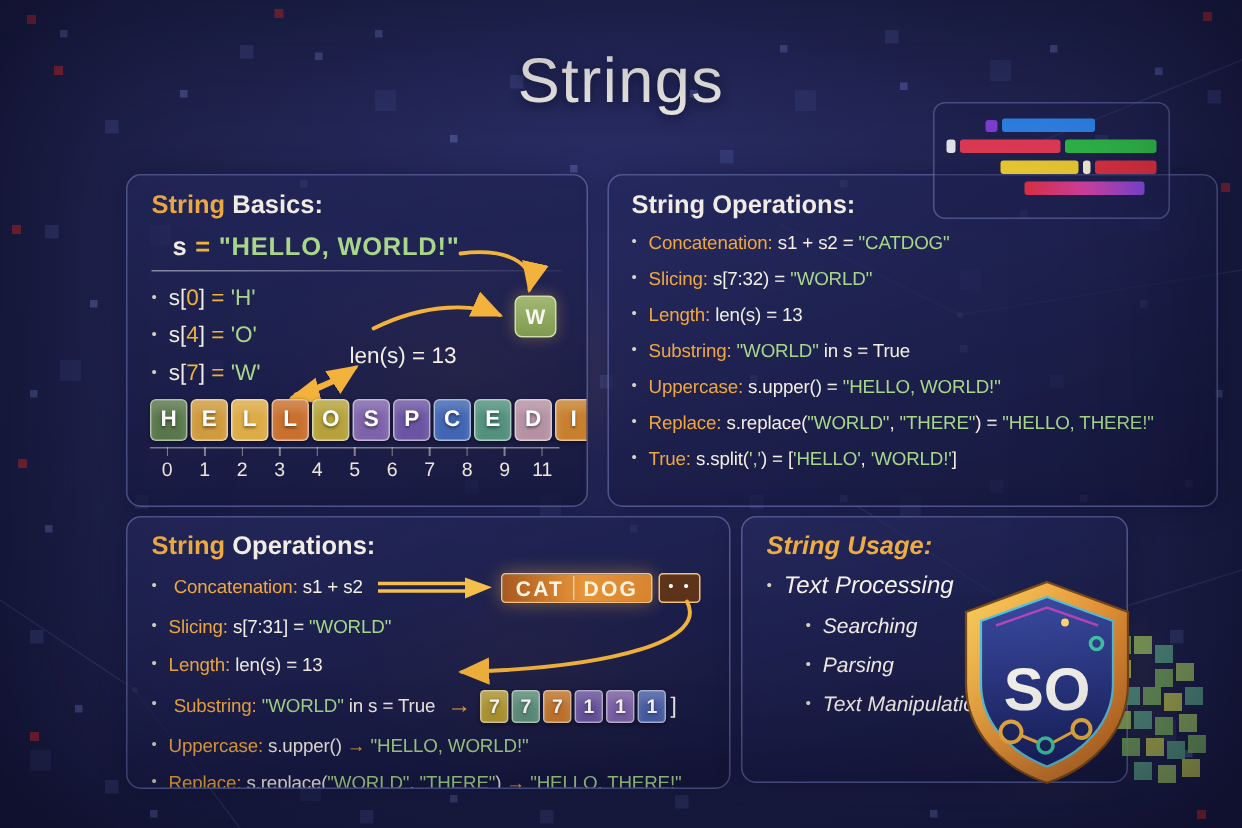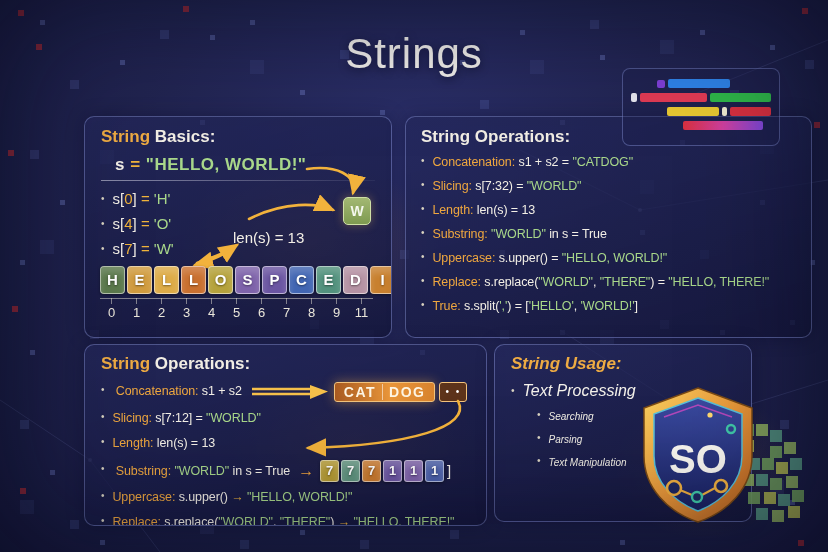--- a/index.html
+++ b/index.html
@@ -108,21 +108,21 @@
   .mini-arrow{color:#f0a43c;font-weight:bold;font-size:16px;margin:0 6px 0 8px;vertical-align:middle;}
   .numboxes{display:inline-flex;gap:2px;vertical-align:middle;}
   .numboxes .cellbox{width:17px;height:20px;line-height:19px;font-size:13px;border-radius:3px;}
   .bracket{color:#f3efe6;font-size:15px;margin-left:3px;vertical-align:middle;}
   .curve-arrow{left:205px;top:48px;}
 
   
   .usage{left:494px;top:344px;width:258px;height:178px;padding:9px 16px;font-style:italic;}
   .usage h2{color:#eeab43;}
   .usage .main-li{font-size:16px;color:#f4f1ea;margin:8px 0 9px;}
-  .usage .sub{margin:0 0 0 26px;padding:0;font-size:10px;}
+  .usage .sub{margin:0 0 0 26px;padding:0;font-size:14px;}
   .usage .sub li{margin-bottom:10px;color:#f0ede4;}
 
   .shield{position:absolute;left:634px;top:384px;z-index:3;}
 </style>
 </head>
 <body>
 
 <div class="stage">
 
   <svg class="constellation" width="828" height="552">
@@ -237,21 +237,21 @@
 
   <section class="panel ops-bottom">
     <h2><span class="gold">String</span><span> Operations:</span></h2>
     <ul>
       <li>
         <span class="lbl">Concatenation:</span><span><span class="seg-w"> s1 + s2</span></span><svg class="concat-arrow" width="82" height="16" viewBox="0 0 82 16">
             <path d="M2 5 H60 M2 10 H60" stroke="#f5c04a" stroke-width="2.4" fill="none"></path>
             <path d="M60 1 L78 7.5 L60 15 Z" fill="#f5c04a"></path>
           </svg><span class="catdog"><span class="half-l">CAT</span><span>DOG</span></span><span class="dots-box">• •</span>
       </li>
-      <li><span class="lbl">Slicing:</span><span><span class="seg-w"> s[7:12] = </span><span class="seg-str">"WORLD"</span></span></li>
+      <li><span class="lbl">Slicing:</span><span><span class="seg-w"> s[7:31] = </span><span class="seg-str">"WORLD"</span></span></li>
       <li><span class="lbl">Length:</span><span><span class="seg-w"> len(s) = 13</span></span></li>
       <li>
         <span class="lbl">Substring:</span><span><span class="seg-w"> </span><span class="seg-str">"WORLD"</span><span class="seg-w"> in s = True</span></span><span class="mini-arrow">→</span><span class="numboxes">
             <span class="cellbox" style="background: rgb(180, 154, 51);">7</span>
             <span class="cellbox" style="background: rgb(95, 146, 125);">7</span>
             <span class="cellbox" style="background: rgb(200, 121, 46);">7</span>
             <span class="cellbox" style="background: rgb(107, 85, 160);">1</span>
             <span class="cellbox" style="background: rgb(125, 98, 168);">1</span>
             <span class="cellbox" style="background: rgb(74, 95, 168);">1</span>
           </span><span class="bracket">]</span>

